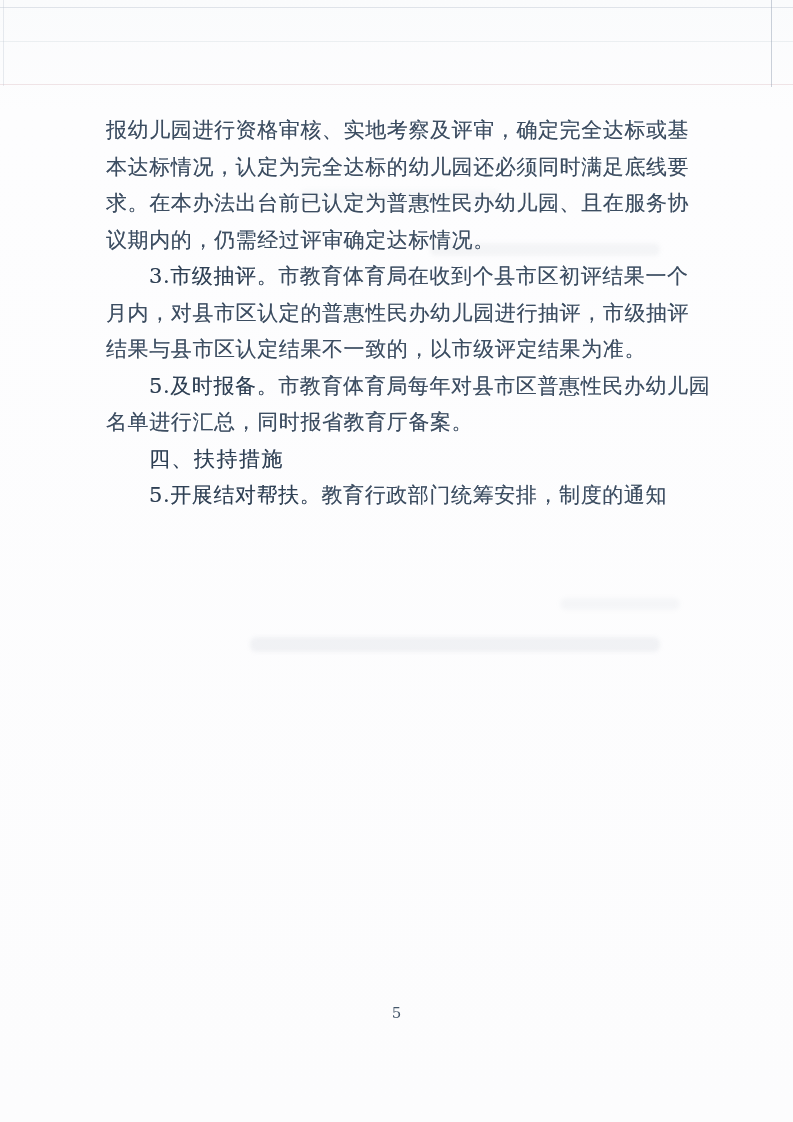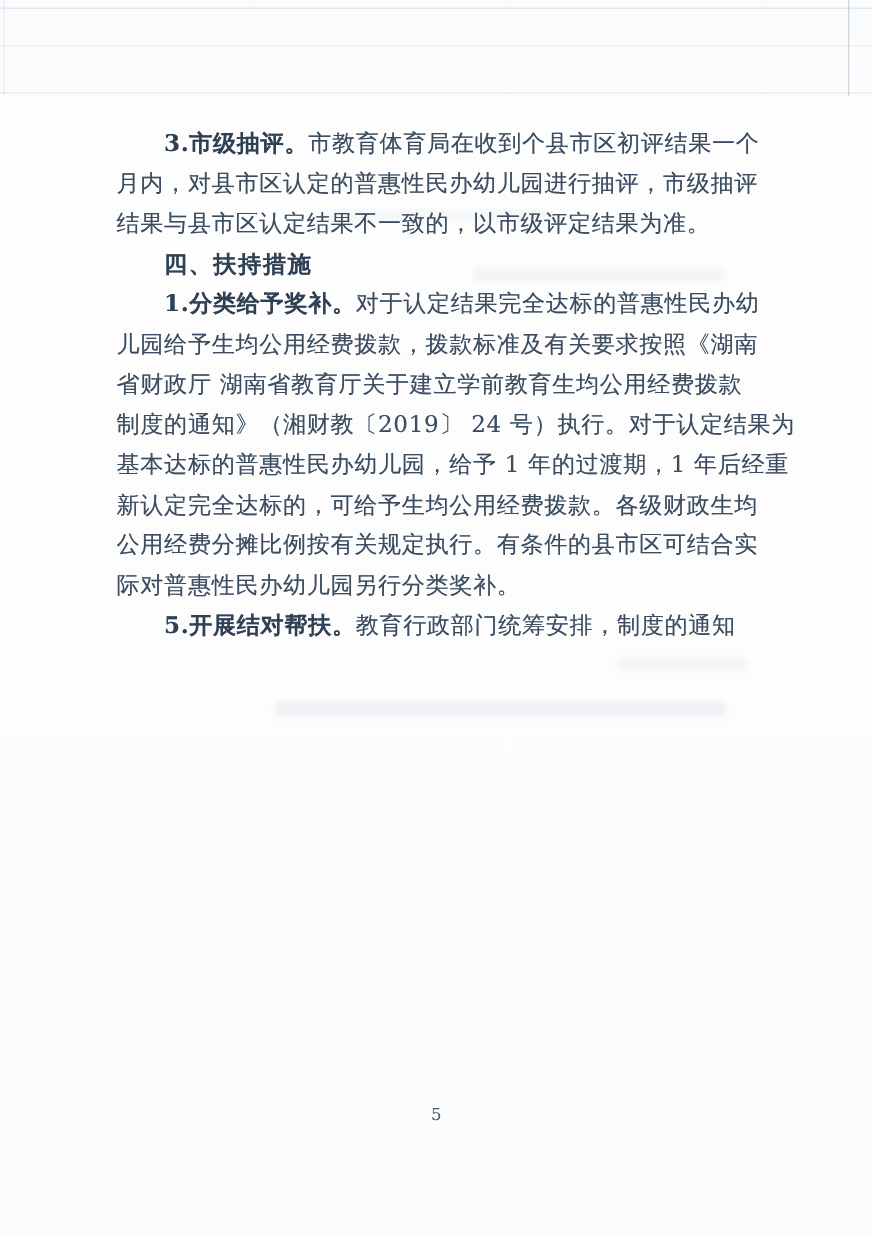--- a/index.html
+++ b/index.html
@@ -42,26 +42,26 @@
     line-height: 36.5px;
     letter-spacing: 0.6px;
     color: #3c4d61;
     text-shadow: 0 0 0.5px rgba(70,85,105,0.55);
   }
   .para {
     margin: 0;
     white-space: pre-line;
   }
   .para.indent { text-indent: 43px; }
-  .para b { font-weight: 700; color: #2f4054; }
+  .para b { font-weight: 400; color: #2f4054; }
   .heading {
     margin: 0;
     font-size: 21px;
     line-height: 36.5px;
-    font-weight: 700;
+    font-weight: 400;
     text-indent: 43px;
     letter-spacing: 1.5px;
     color: #2f4054;
     white-space: pre-line;
   }
   .page-number {
     position: absolute;
     left: 0;
     top: 1002px;
     width: 793px;
@@ -80,35 +80,33 @@
   <div class="art h2"></div>
   <div class="art h3"></div>
   <div class="art v1"></div>
   <div class="art v2"></div>
   <div class="art smudge s1"></div>
   <div class="art smudge s2"></div>
   <div class="art smudge s3"></div>
   <div class="art smudge s4"></div>
 
   <div class="doc">
+    <p class="para"><span>报幼儿园进行资格审核、实地考察及评审，确定完全达标或基
+本达标情况，认定为完全达标的幼儿园还必须同时满足底线要
+求。在本办法出台前已认定为普惠性民办幼儿园、且在服务协
+议期内的，仍需经过评审确定达标情况。</span></p>
 
     <p class="para indent"><b>3.市级抽评。</b><span>市教育体育局在收到个县市区初评结果一个
 月内，对县市区认定的普惠性民办幼儿园进行抽评，市级抽评
 结果与县市区认定结果不一致的，以市级评定结果为准。</span></p>
 
 
+    <p class="para indent"><b>5.及时报备。</b><span>市教育体育局每年对县市区普惠性民办幼儿园
+名单进行汇总，同时报省教育厅备案。</span></p>
 
     <h3 class="heading">四、扶持措施</h3>
 
-    <p class="para indent"><b>1.分类给予奖补。</b><span>对于认定结果完全达标的普惠性民办幼
-儿园给予生均公用经费拨款，拨款标准及有关要求按照《湖南
-省财政厅 湖南省教育厅关于建立学前教育生均公用经费拨款
-制度的通知》（湘财教〔2019〕 24 号）执行。对于认定结果为
-基本达标的普惠性民办幼儿园，给予 1 年的过渡期，1 年后经重
-新认定完全达标的，可给予生均公用经费拨款。各级财政生均
-公用经费分摊比例按有关规定执行。有条件的县市区可结合实
-际对普惠性民办幼儿园另行分类奖补。</span></p>
 
     <p class="para indent"><b>5.开展结对帮扶。</b><span>教育行政部门统筹安排，制度的通知</span></p>
   </div>
 
   <div class="page-number">5</div>
 </div>
 
 </body></html>

